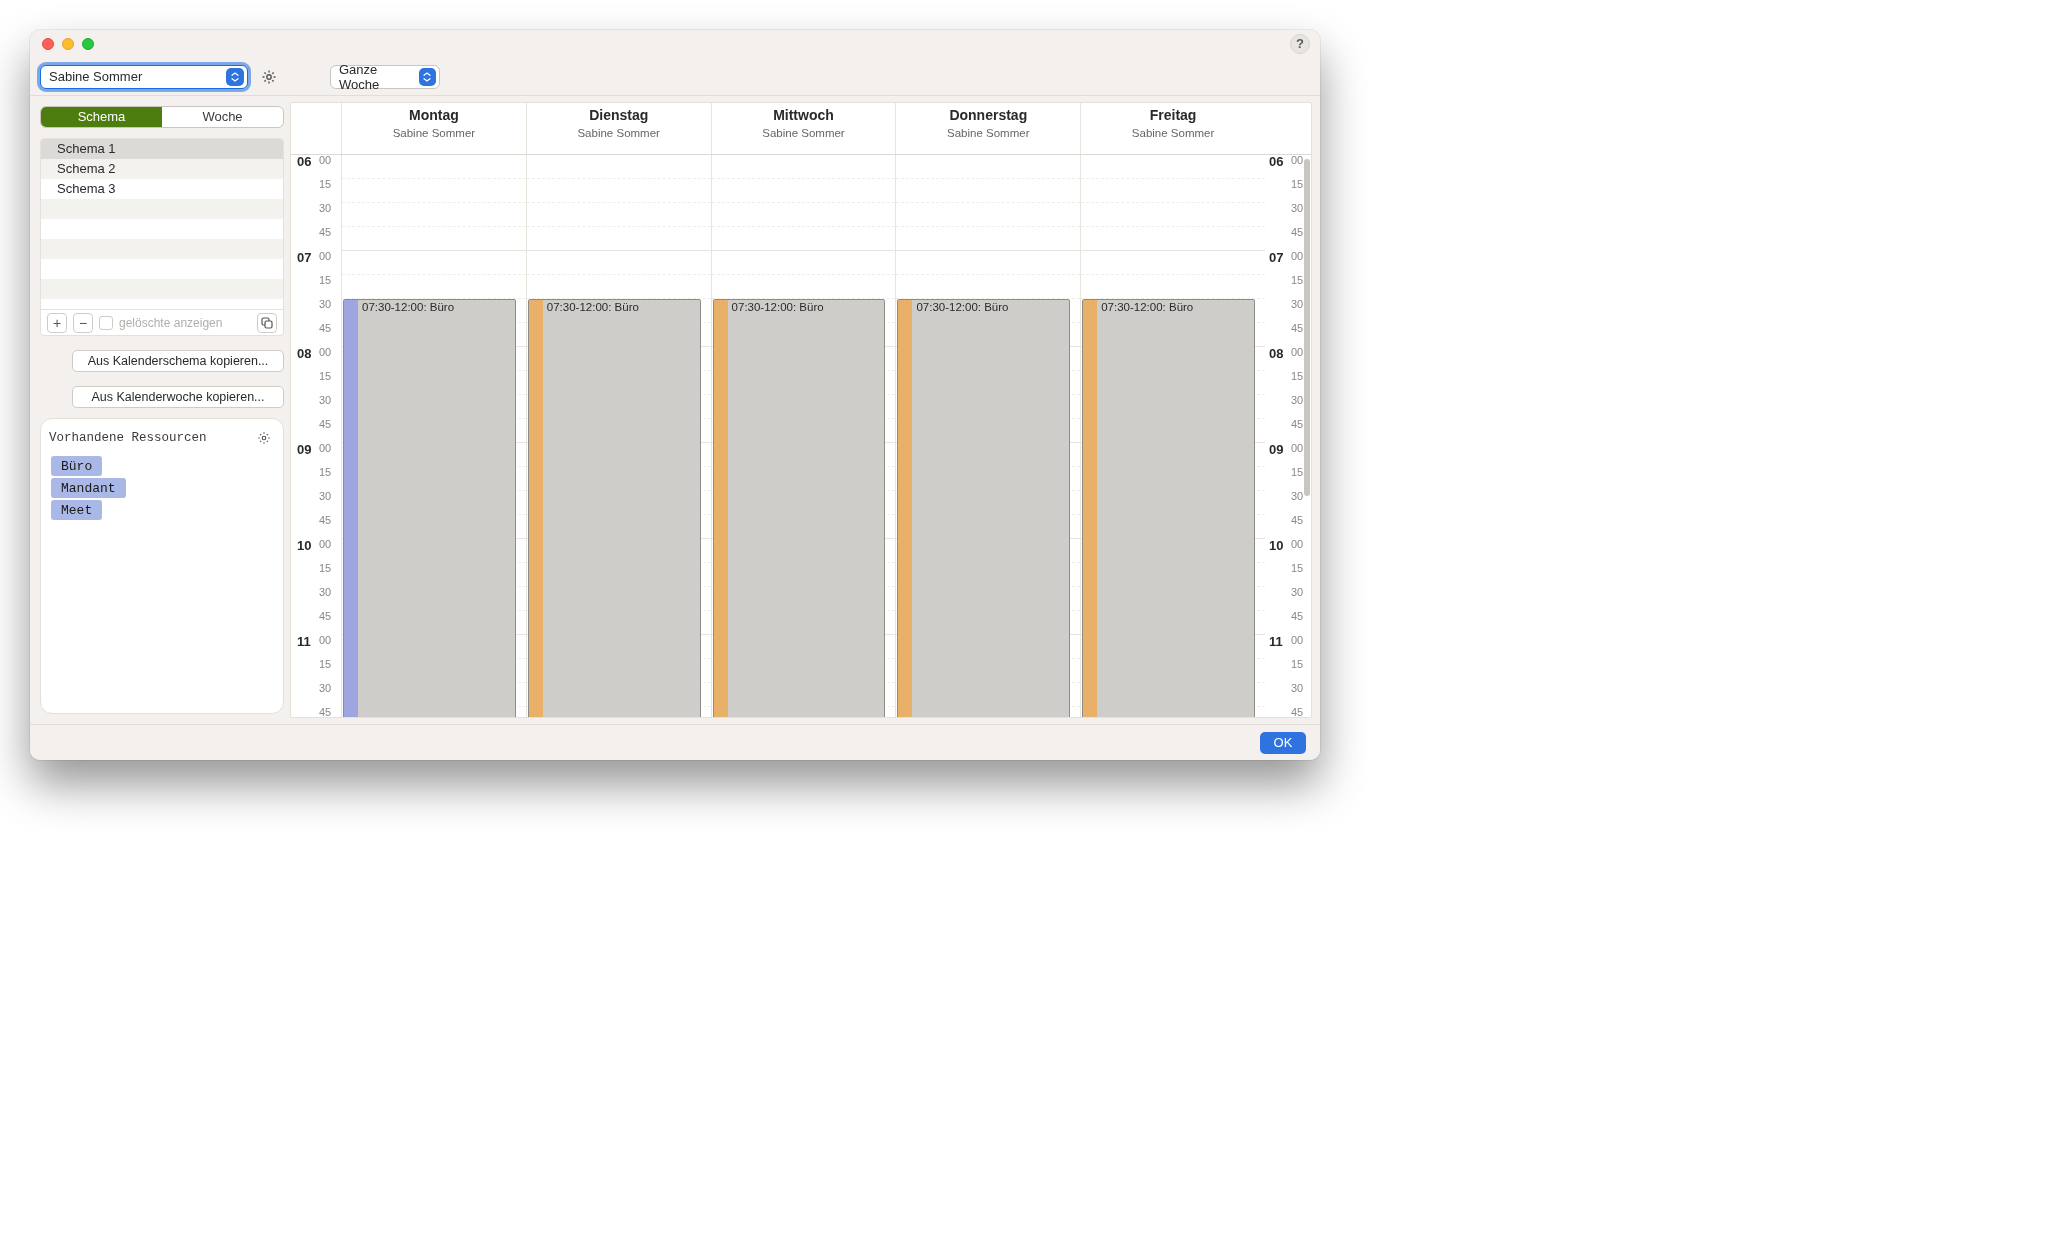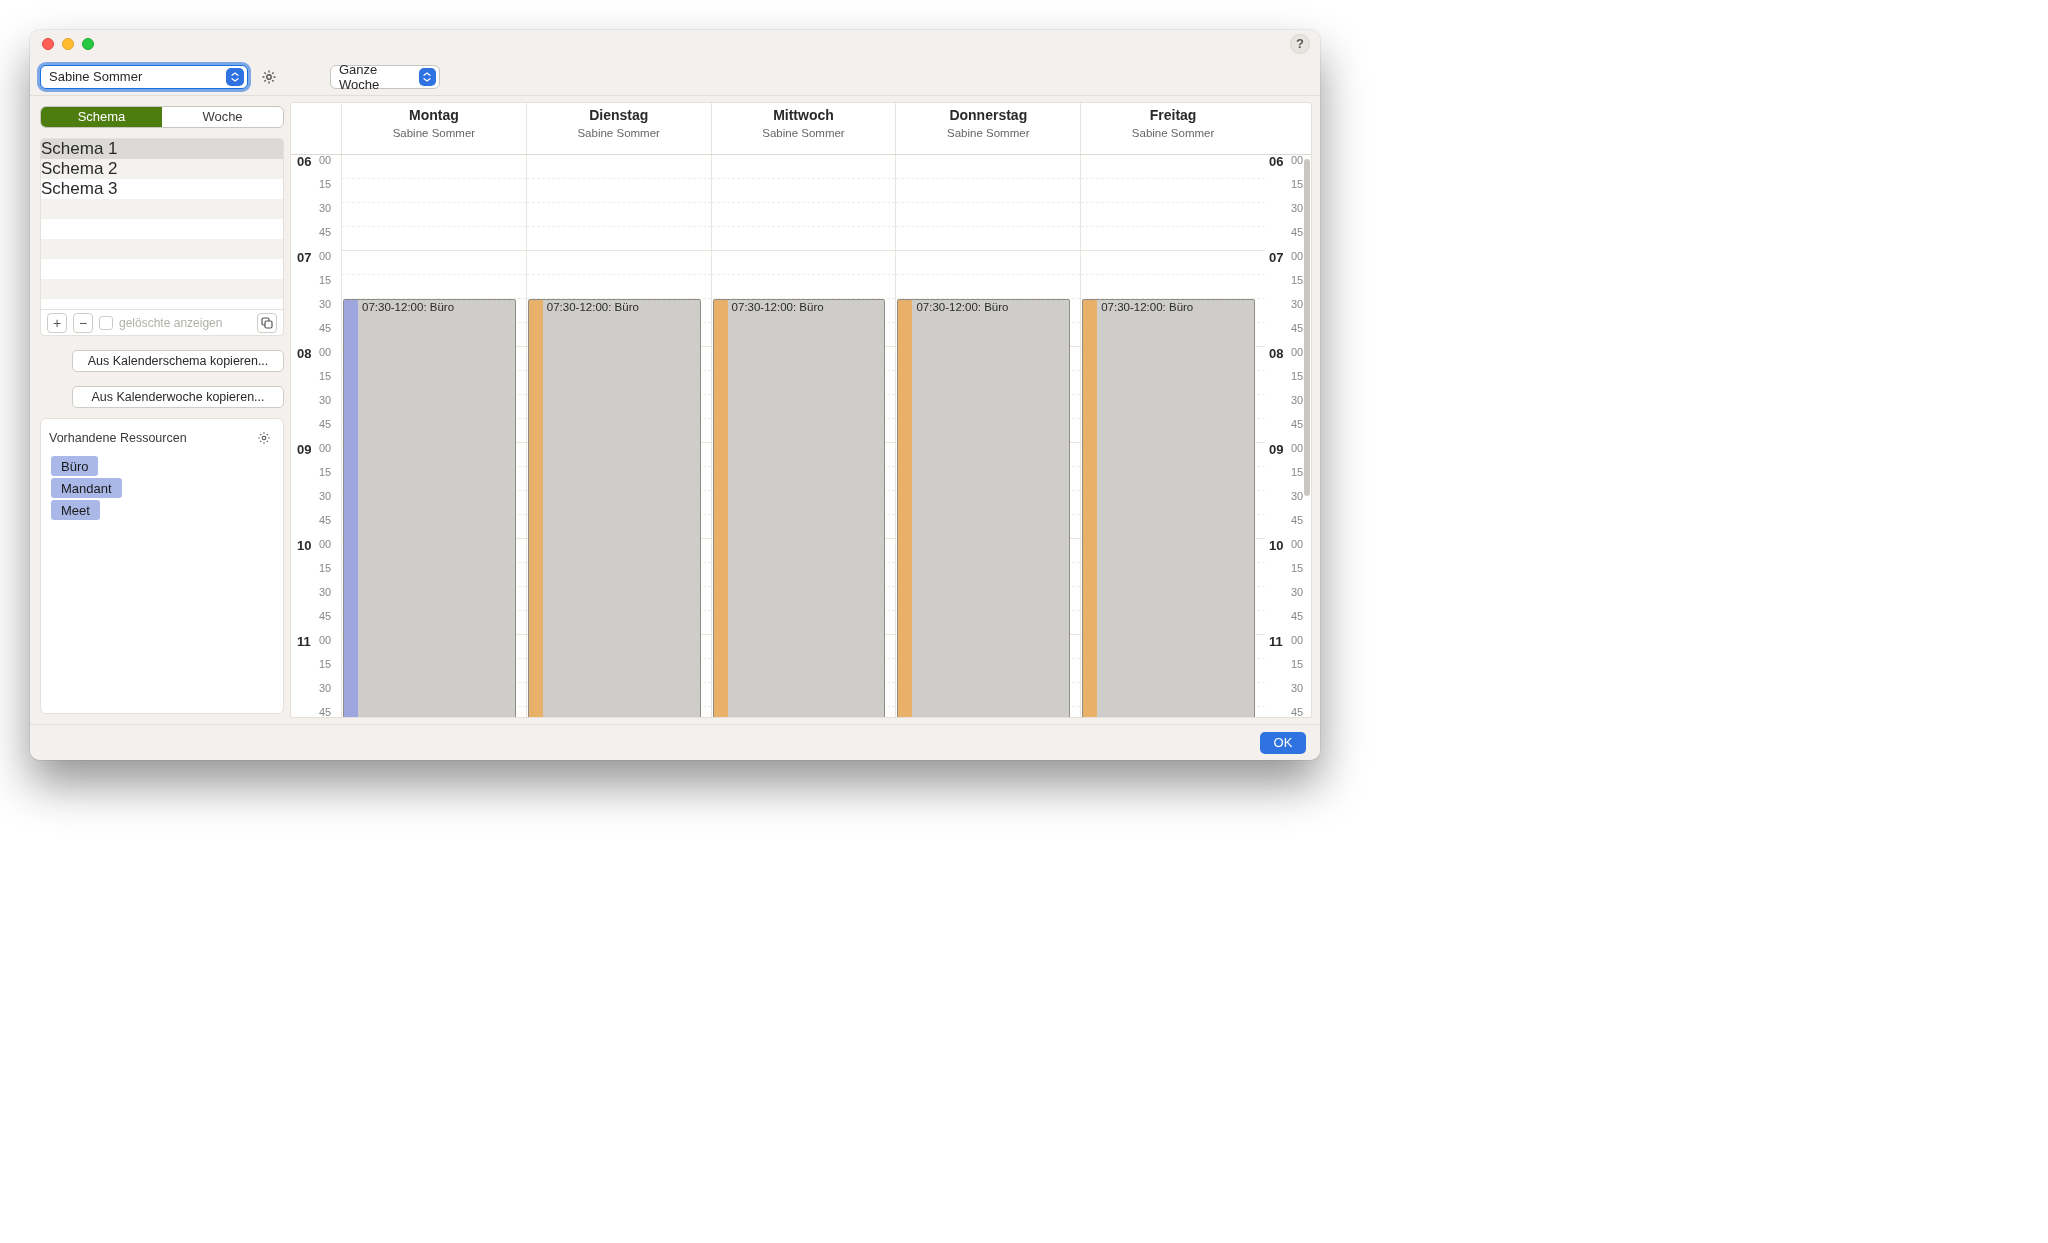--- a/index.html
+++ b/index.html
@@ -97,42 +97,42 @@
   .tabs {
     display:flex; height:22px; border:1px solid #c9c6c1; border-radius:6px; overflow:hidden;
     background:#fff;
   }
   .tabs .tab { flex:1; text-align:center; font-size:13px; line-height:20px; color:#3a3a3a; }
   .tabs .tab.selected { background:#4d7c0f; color:#fff; }
 
   
   .panel { background:#fff; border:1px solid #e4e0db; border-radius:4px; overflow:hidden; }
   .schemaList { height: 170px; overflow:auto; }
-  .schemaRow { height:20px; line-height:20px; padding-left:0; font-size:17px; color:#2a2a2a; }
+  .schemaRow { height:20px; line-height:20px; padding-left:16px; font-size:13px; color:#2a2a2a; }
   .schemaRow:nth-child(odd){ background:#fff; }
   .schemaRow:nth-child(even){ background:#f4f2ef; }
   .schemaRow.selected { background:#dcdad6; }
   .schemaToolbar {
     height:26px; border-top:1px solid #e4e0db;
     display:flex; align-items:center; padding:0 6px; gap:6px;
     font-size:12px; color:#b2afaa;
   }
   .sqbtn { width:20px; height:20px; border:1px solid #cfccc7; border-radius:4px; background:#fff; display:flex; align-items:center; justify-content:center; font-size:14px; color:#555; }
   .schemaToolbar .check { width:14px; height:14px; border:1px solid #cfccc7; border-radius:3px; background:#fff; }
   .schemaToolbar .spacer { flex:1; }
 
   .widebtn {
     height:22px; border:1px solid #cfccc7; border-radius:5px; background:#fff;
     font-size:12.5px; color:#2a2a2a; text-align:center; line-height:20px;
     margin-top:4px;
     margin-left:32px;
   }
 
   
-  .resPanel { background:#fff; border:1px solid #e4e0db; border-radius:6px; padding:4px 0; flex:1; overflow:auto; }
+  .resPanel { background:#fff; border:1px solid #e4e0db; border-radius:12px; padding:4px 0; flex:1; overflow:auto;font-family:Liberation Mono, monospace; }
   .resHeader { display:flex; align-items:center; justify-content:space-between; padding:4px 8px 6px 8px; font-size:12.5px; color:#3a3a3a; }
   .resChip {
     height:20px; display:inline-flex; align-items:center;
     margin:1px 0 1px 10px;
     padding:0 10px;
     background:#a9b8e7;
     border-radius:3px;
     font-size:13px; color:#1a1a1a;
   }
   .resRow { height:22px; }

